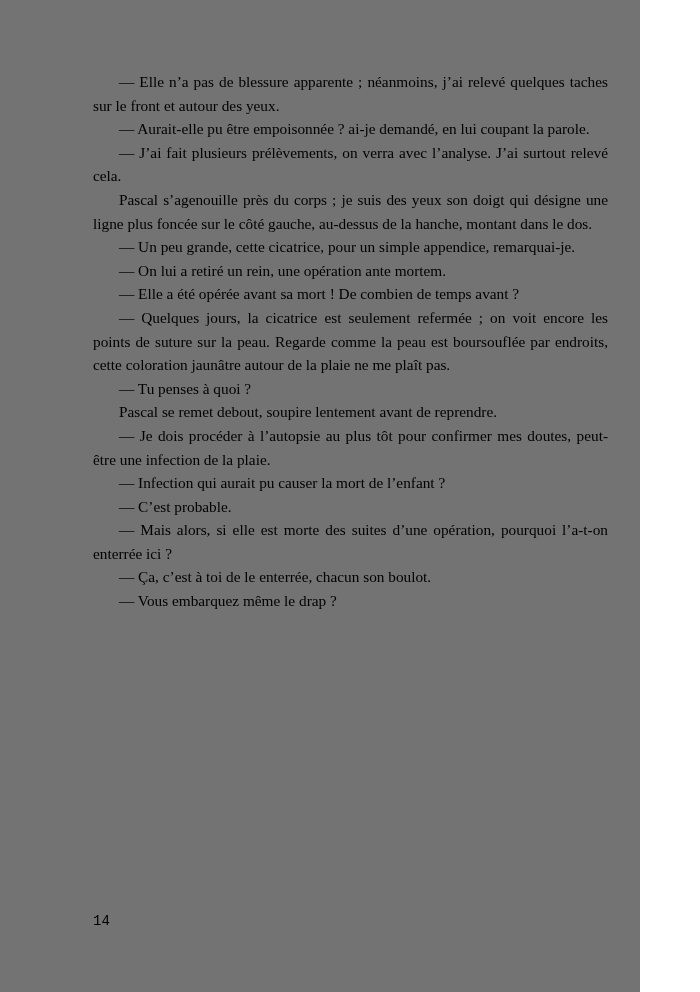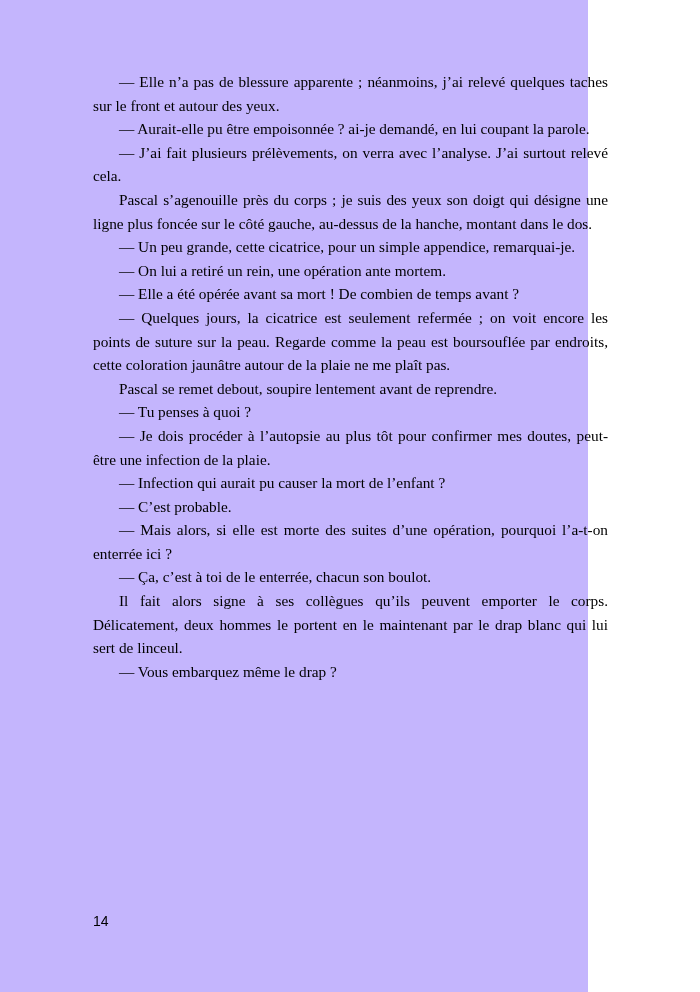--- a/index.html
+++ b/index.html
@@ -8,24 +8,24 @@
     background: #ffffff;
   }
   body {
     width: 700px;
     height: 992px;
     font-family: "Liberation Serif", serif;
     color: #000000;
   }
   .page {
     position: relative;
-    width: 588px;
+    width: 640px;
     height: 992px;
     box-sizing: border-box;
-    background: #c4b5fd;
+    background: #737373;
   }
   .text-block {
     position: absolute;
     left: 93px;
     top: 70px;
     width: 515px;
   }
   .para {
     margin: 0;
     font-size: 15.3px;
@@ -34,44 +34,43 @@
     text-justify: inter-word;
     text-indent: 26px;
     hyphens: none;
   }
   .page-number {
     position: absolute;
     left: 93px;
     top: 912px;
     font-size: 14px;
     line-height: 18px;
-    font-family: Liberation Sans, sans-serif;
+    font-family: Liberation Mono, monospace;
     text-align: center;
   }
 </style>
 </head>
 <body>
 
 <div class="page">
 
   <div class="text-block">
     <p class="para">— Elle n’a pas de blessure apparente ; néanmoins, j’ai relevé quelques taches sur le front et autour des yeux.</p>
     <p class="para">— Aurait-elle pu être empoisonnée ? ai-je demandé, en lui coupant la parole.</p>
     <p class="para">— J’ai fait plusieurs prélèvements, on verra avec l’analyse. J’ai surtout relevé cela.</p>
     <p class="para">Pascal s’agenouille près du corps ; je suis des yeux son doigt qui désigne une ligne plus foncée sur le côté gauche, au-dessus de la hanche, montant dans le dos.</p>
     <p class="para">— Un peu grande, cette cicatrice, pour un simple appendice, remarquai-je.</p>
     <p class="para">— On lui a retiré un rein, une opération ante mortem.</p>
     <p class="para">— Elle a été opérée avant sa mort ! De combien de temps avant ?</p>
     <p class="para">— Quelques jours, la cicatrice est seulement refermée ; on voit encore les points de suture sur la peau. Regarde comme la peau est boursouflée par endroits, cette coloration jaunâtre autour de la plaie ne me plaît pas.</p>
+    <p class="para">— Tu penses à quoi ?</p>
     <p class="para">Pascal se remet debout, soupire lentement avant de reprendre.</p>
-    <p class="para">— Tu penses à quoi ?</p>
     <p class="para">— Je dois procéder à l’autopsie au plus tôt pour confirmer mes doutes, peut-être une infection de la plaie.</p>
     <p class="para">— Infection qui aurait pu causer la mort de l’enfant ?</p>
     <p class="para">— C’est probable.</p>
     <p class="para">— Mais alors, si elle est morte des suites d’une opération, pourquoi l’a-t-on enterrée ici ?</p>
     <p class="para">— Ça, c’est à toi de le enterrée, chacun son boulot.</p>
-    <p class="para">Il fait alors signe à ses collègues qu’ils peuvent emporter le corps. Délicatement, deux hommes le portent en le maintenant par le drap blanc qui lui sert de linceul.</p>
     <p class="para">— Vous embarquez même le drap ?</p>
   </div>
 
   <div class="page-number">14</div>
 
 </div>
 
 </body></html>

